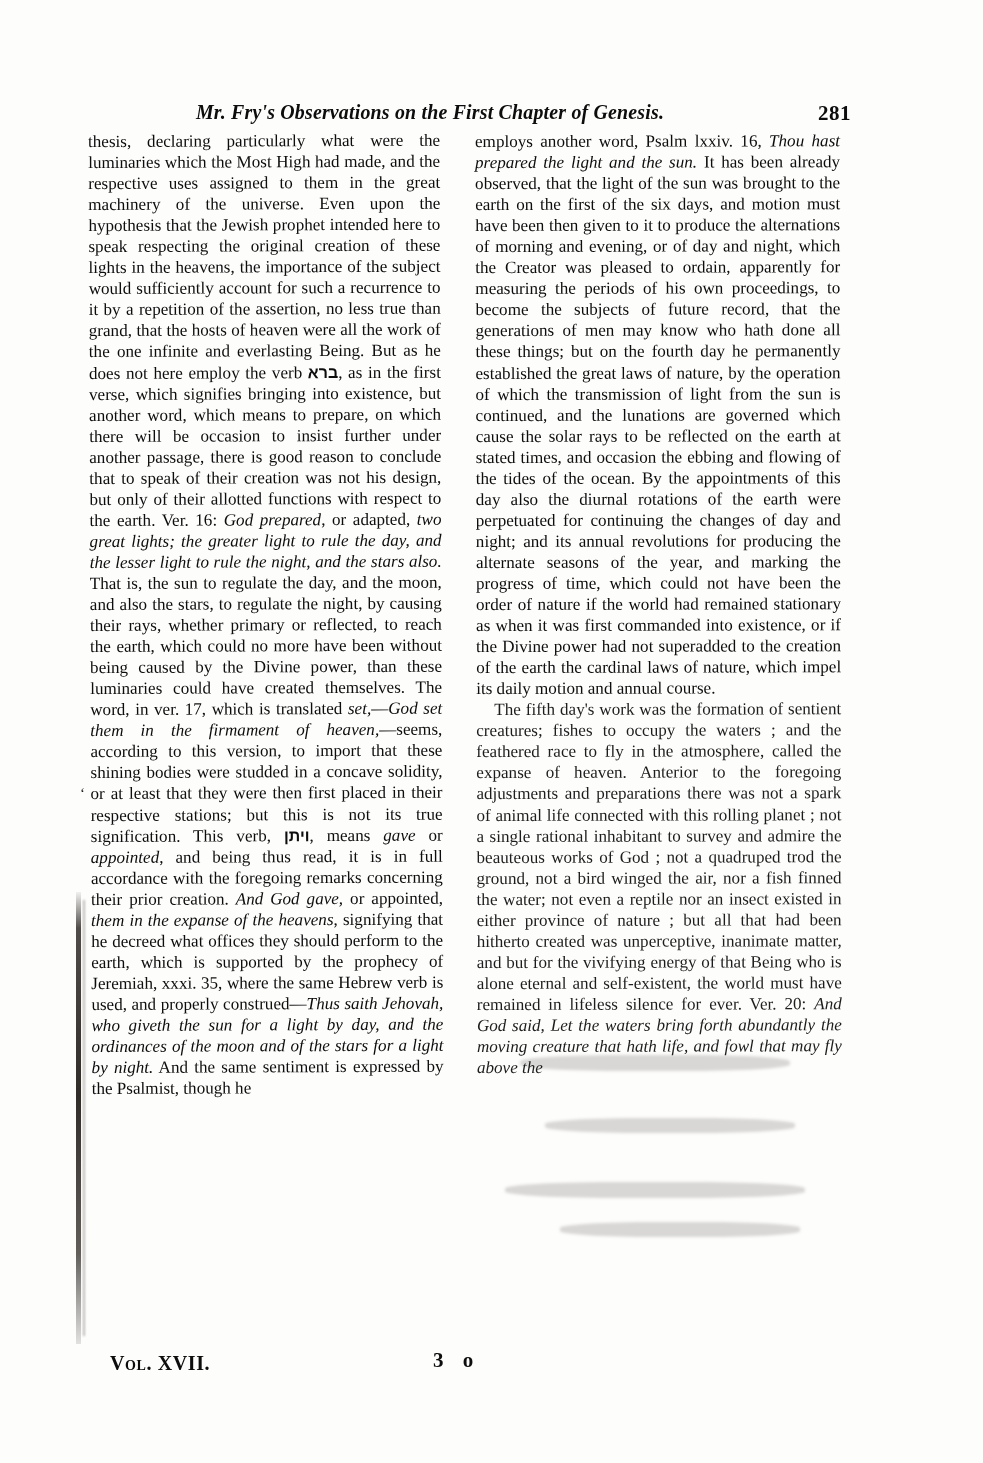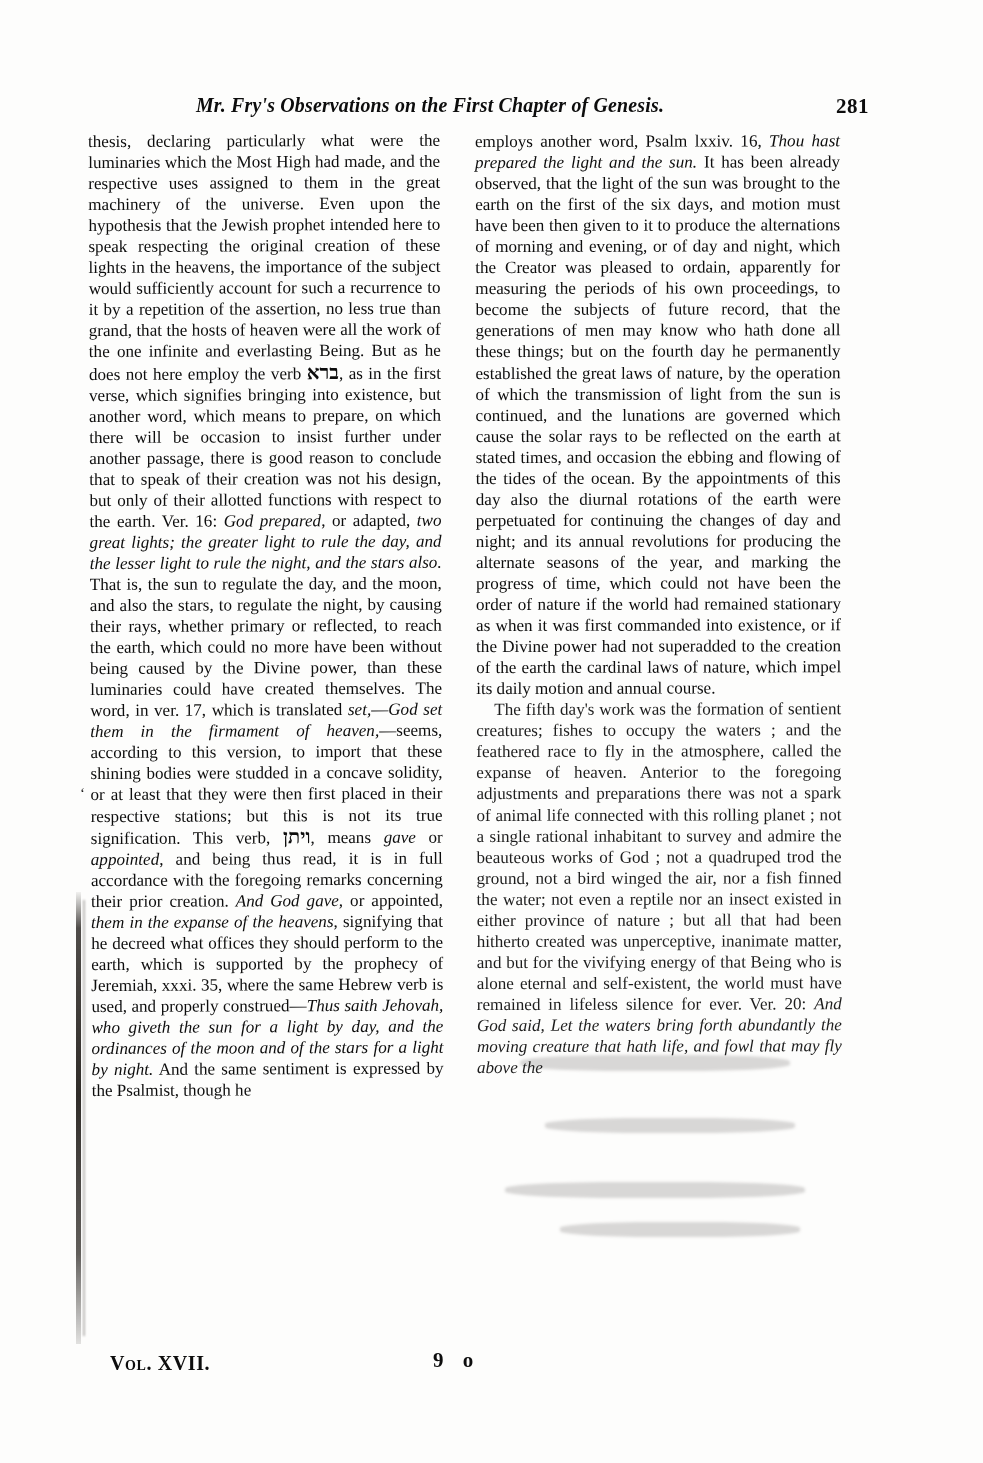--- a/index.html
+++ b/index.html
@@ -54,21 +54,21 @@
     pointer-events: none;
     background: rgba(25,20,16,0.16);
     filter: blur(1.4px);
     border-radius: 40%;
   }
 
   
   .running-head {
     position: absolute;
     left: 0;
-    top: 94px;
+    top: 101px;
     width: 983px;
     height: 30px;
   }
   .rh-title {
     position: absolute;
     left: 196px;
     top: 0;
     font-style: italic;
     font-weight: bold;
     font-size: 20.5px;
@@ -77,21 +77,20 @@
     transform: scaleX(0.97);
     transform-origin: left center;
   }
   .rh-page {
     position: absolute;
     left: 818px;
     top: 0;
     font-weight: bold;
     font-size: 21px;
     letter-spacing: 0.5px;
-    margin-left: 18px;
   }
 
   
   .col {
     position: absolute;
     top: 131px;
     width: 352px;
     font-size: 17.1px;
     line-height: 21.05px;
     text-align: justify;
@@ -103,22 +102,22 @@
 
   .col p {
     margin: 0;
   }
   .col p.indent {
     text-indent: 18px;
   }
 
   i, .it { font-style: italic; }
   .heb {
-    font-family: Liberation Serif, serif;
-    font-size: 20px;
+    font-family: Liberation Sans, sans-serif;
+    font-size: 16px;
     font-weight: 600;
     direction: rtl;
     unicode-bidi: isolate;
   }
 
   
   .col-left  { transform: rotate(-0.22deg); transform-origin: left top; }
   .col-right { transform: rotate(-0.12deg); transform-origin: left top; }
 
   
@@ -173,16 +172,16 @@
     <p><span>thesis, declaring particularly what were the luminaries which the Most High had made, and the respective uses assigned to them in the great machinery of the universe. Even upon the hypothesis that the Jewish prophet intended here to speak respecting the original creation of these lights in the heavens, the importance of the subject would sufficiently account for such a recurrence to it by a repetition of the assertion, no less true than grand, that the hosts of heaven were all the work of the one infinite and everlasting Being. But as he does not here employ the verb </span><span class="heb">ברא</span><span>, as in the first verse, which signifies bringing into existence, but another word, which means to prepare, on which there will be occasion to insist further under another passage, there is good reason to conclude that to speak of their creation was not his design, but only of their allotted functions with respect to the earth. Ver. 16: </span><i>God prepared</i><span>, or adapted, </span><i>two great lights; the greater light to rule the day, and the lesser light to rule the night, and the stars also.</i><span> That is, the sun to regulate the day, and the moon, and also the stars, to regulate the night, by causing their rays, whether primary or reflected, to reach the earth, which could no more have been without being caused by the Divine power, than these luminaries could have created themselves. The word, in ver. 17, which is translated </span><i>set,</i><span>—</span><i>God set them in the firmament of heaven,</i><span>—seems, according to this version, to import that these shining bodies were studded in a concave solidity, or at least that they were then first placed in their respective stations; but this is not its true signification. This verb, </span><span class="heb">ויתן</span><span>, means </span><i>gave</i><span> or </span><i>appointed</i><span>, and being thus read, it is in full accordance with the foregoing remarks concerning their prior creation. </span><i>And God gave,</i><span> or appointed, </span><i>them in the expanse of the heavens</i><span>, signifying that he decreed what offices they should perform to the earth, which is supported by the prophecy of Jeremiah, xxxi. 35, where the same Hebrew verb is used, and properly construed—</span><i>Thus saith Jehovah, who giveth the sun for a light by day, and the ordinances of the moon and of the stars for a light by night.</i><span> And the same sentiment is expressed by the Psalmist, though he</span></p>
   </div>
 
   <div class="col col-right">
     <p><span>employs another word, Psalm lxxiv. 16, </span><i>Thou hast prepared the light and the sun.</i><span> It has been already observed, that the light of the sun was brought to the earth on the first of the six days, and motion must have been then given to it to produce the alternations of morning and evening, or of day and night, which the Creator was pleased to ordain, apparently for measuring the periods of his own proceedings, to become the subjects of future record, that the generations of men may know who hath done all these things; but on the fourth day he permanently established the great laws of nature, by the operation of which the transmission of light from the sun is continued, and the lunations are governed which cause the solar rays to be reflected on the earth at stated times, and occasion the ebbing and flowing of the tides of the ocean. By the appointments of this day also the diurnal rotations of the earth were perpetuated for continuing the changes of day and night; and its annual revolutions for producing the alternate seasons of the year, and marking the progress of time, which could not have been the order of nature if the world had remained stationary as when it was first commanded into existence, or if the Divine power had not superadded to the creation of the earth the cardinal laws of nature, which impel its daily motion and annual course.</span></p>
     <p class="indent faded"><span>The fifth day's work was the formation of sentient creatures; fishes to occupy the waters ; and the feathered race to fly in the atmosphere, called the expanse of heaven. Anterior to the foregoing adjustments and preparations there was not a spark of animal life connected with this rolling planet ; not a single rational inhabitant to survey and admire the beauteous works of God ; not a quadruped trod the ground, not a bird winged the air, nor a fish finned the water; not even a reptile nor an insect existed in either province of nature ; but all that had been hitherto created was unperceptive, inanimate matter, and but for the vivifying energy of that Being who is alone eternal and self-existent, the world must have remained in lifeless silence for ever. Ver. 20: </span><i>And God said, Let the waters bring forth abundantly the moving creature that hath life, and fowl that may fly above the</i></p>
   </div>
 
   <div class="footer">
     <div class="vol">Vol. XVII.</div>
-    <div class="signature">9 o</div>
+    <div class="signature">3 o</div>
   </div>
 
 </div>
 
 </body></html>

